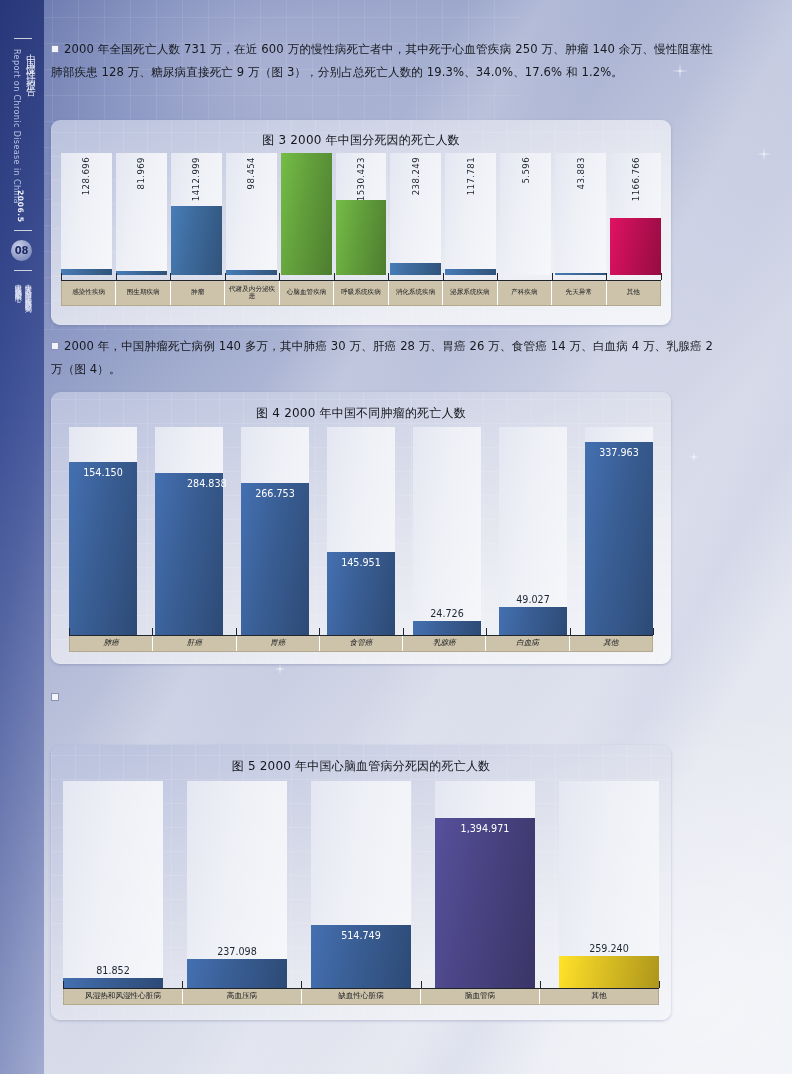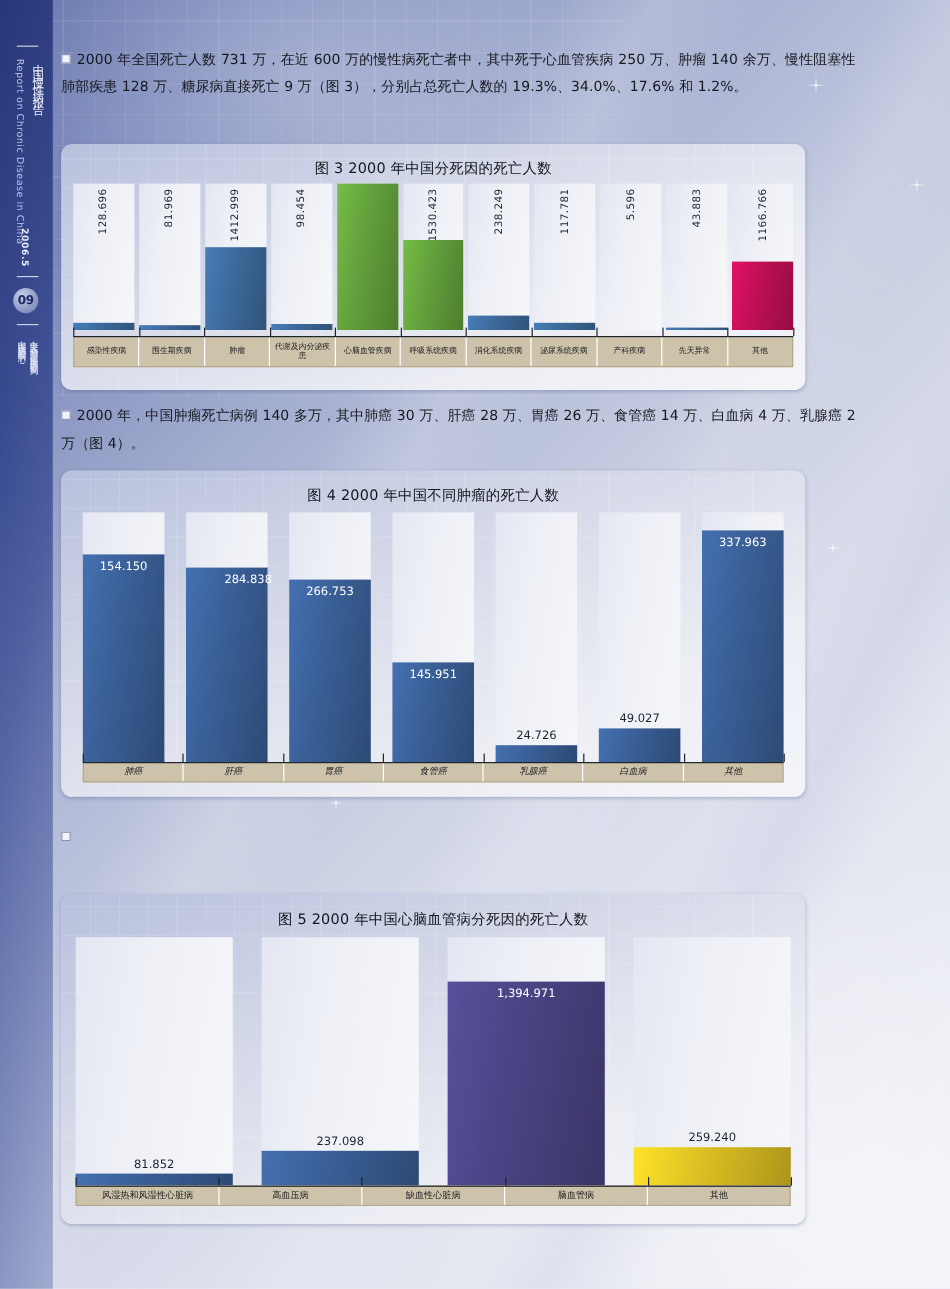--- a/index.html
+++ b/index.html
@@ -284,21 +284,21 @@
   <div class="sparkle" style="left:274px;top:663px;width:12px;height:12px;"></div>
   <div class="sparkle" style="left:689px;top:452px;width:10px;height:10px;"></div>
 
   <div id="spine">
     <div id="spine-inner"></div>
     <div class="spine-rule" style="top:38px;"></div>
     <div class="vtext" id="spine-cn">中国慢性病报告</div>
     <div class="vtext-rot" id="spine-en">Report on Chronic Disease in China</div>
     <div class="vtext-rot" id="spine-date">2006.5</div>
     <div class="spine-rule" style="top:230px;"></div>
-    <div id="spine-page">09</div>
+    <div id="spine-page">08</div>
     <div class="spine-rule" style="top:270px;"></div>
     <div class="vtext" id="spine-org1">中华人民共和国卫生部疾病预防控制局</div>
     <div class="vtext" id="spine-org2">中国疾病预防控制中心</div>
   </div>
 
   <div id="content">
 
     <p class="para" id="p1"><span class="bullet"></span><span>2000 年全国死亡人数 731 万，在近 600 万的慢性病死亡者中，其中死于心血管疾病 250 万、肿瘤 140 余万、慢性阻塞性肺部疾患 128 万、糖尿病直接死亡 9 万（图 3），分别占总死亡人数的 19.3%、34.0%、17.6% 和 1.2%。</span></p>
 
     <div class="figure" id="fig3">
@@ -484,20 +484,26 @@
             </div>
           </div>
           <div class="slot">
             <div class="track">
               <div class="fill" style="height: 13.9469%; background: linear-gradient(100deg, rgb(68, 112, 177) 0%, rgb(58, 95, 150) 42%, rgb(45, 74, 117) 100%);"></div>
               <div class="val val-dark" style="color: rgb(28, 36, 48); bottom: 13.9469%; margin-bottom: 2px;">237.098</div>
             </div>
           </div>
           <div class="slot">
             <div class="track">
+              <div class="fill" style="height: 30.2794%; background: linear-gradient(100deg, rgb(68, 112, 177) 0%, rgb(58, 95, 150) 42%, rgb(45, 74, 117) 100%);"></div>
+              <div class="val" style="color: rgb(255, 255, 255); bottom: 30.2794%; margin-bottom: -16px;">514.749</div>
+            </div>
+          </div>
+          <div class="slot">
+            <div class="track">
               <div class="fill" style="height: 82.0571%; background: linear-gradient(100deg, rgb(87, 80, 156) 0%, rgb(74, 68, 132) 42%, rgb(58, 53, 103) 100%);"></div>
               <div class="val" style="color: rgb(255, 255, 255); bottom: 82.0571%; margin-bottom: -16px;">1,394.971</div>
             </div>
           </div>
           <div class="slot">
             <div class="track">
               <div class="fill" style="height: 15.2494%; background: linear-gradient(100deg, rgb(255, 227, 41) 0%, rgb(221, 192, 35) 42%, rgb(172, 150, 27) 100%);"></div>
               <div class="val val-dark" style="color: rgb(28, 36, 48); bottom: 15.2494%; margin-bottom: 2px;">259.240</div>
             </div>
           </div>

